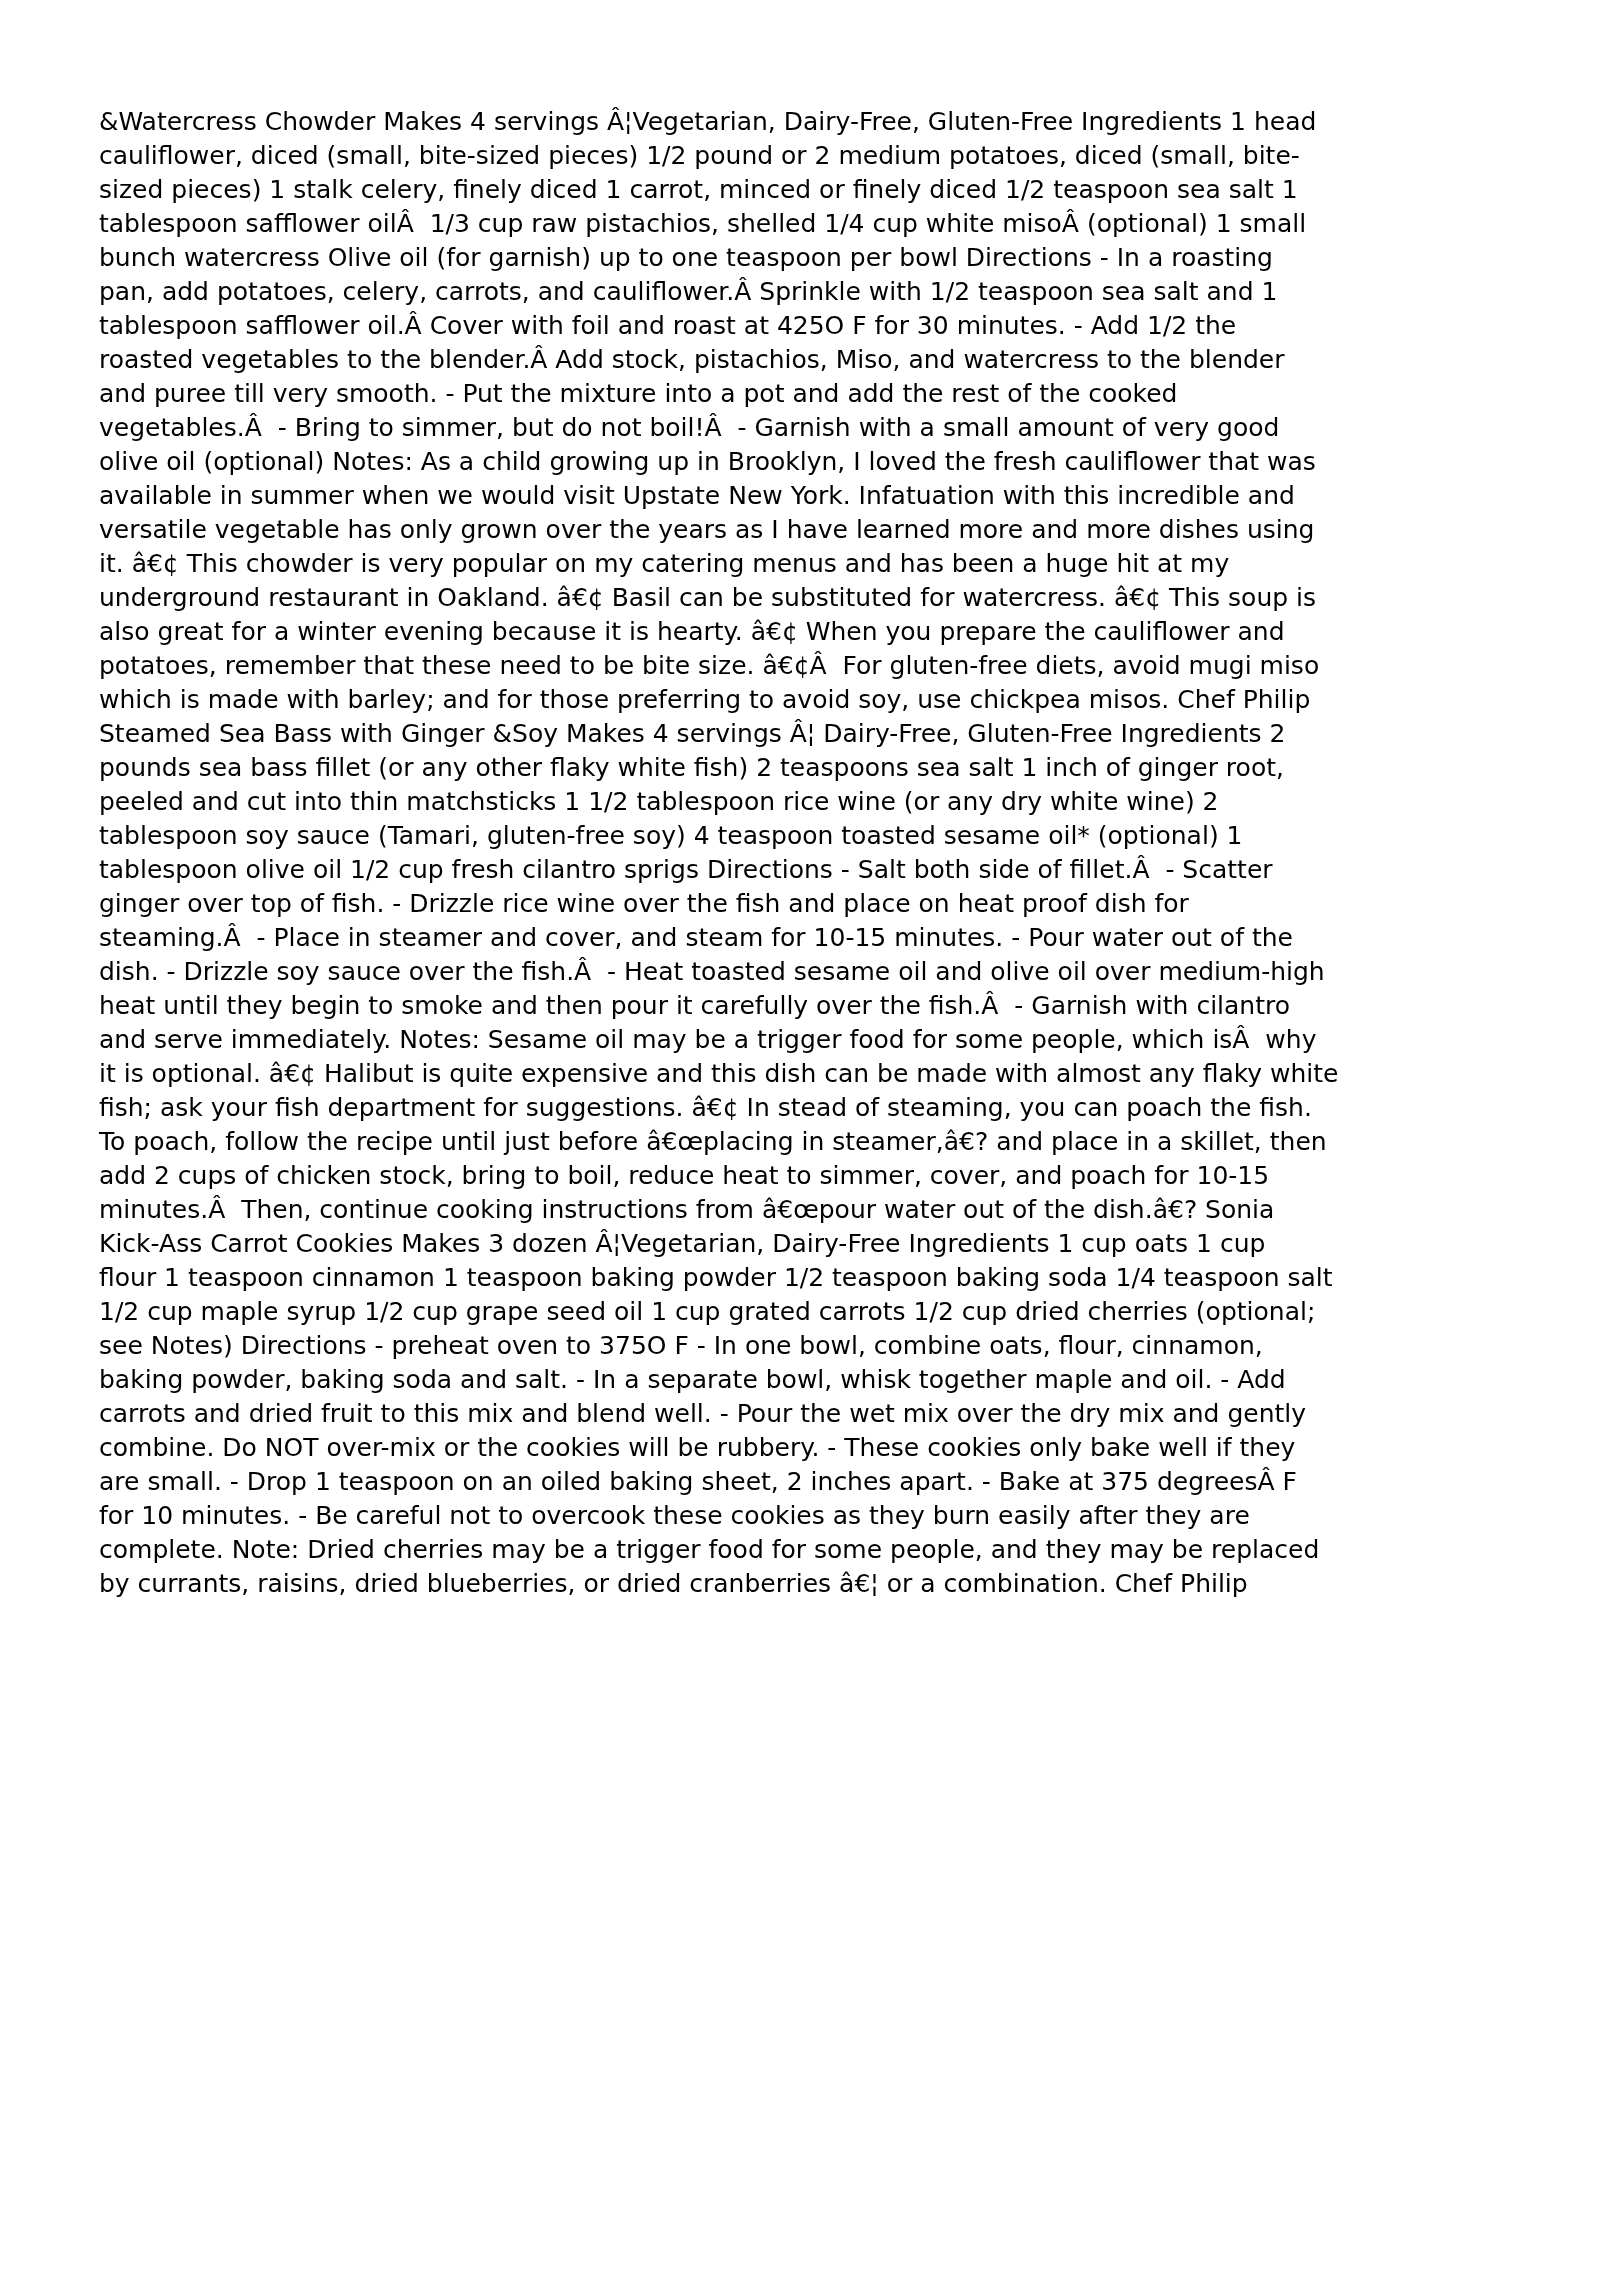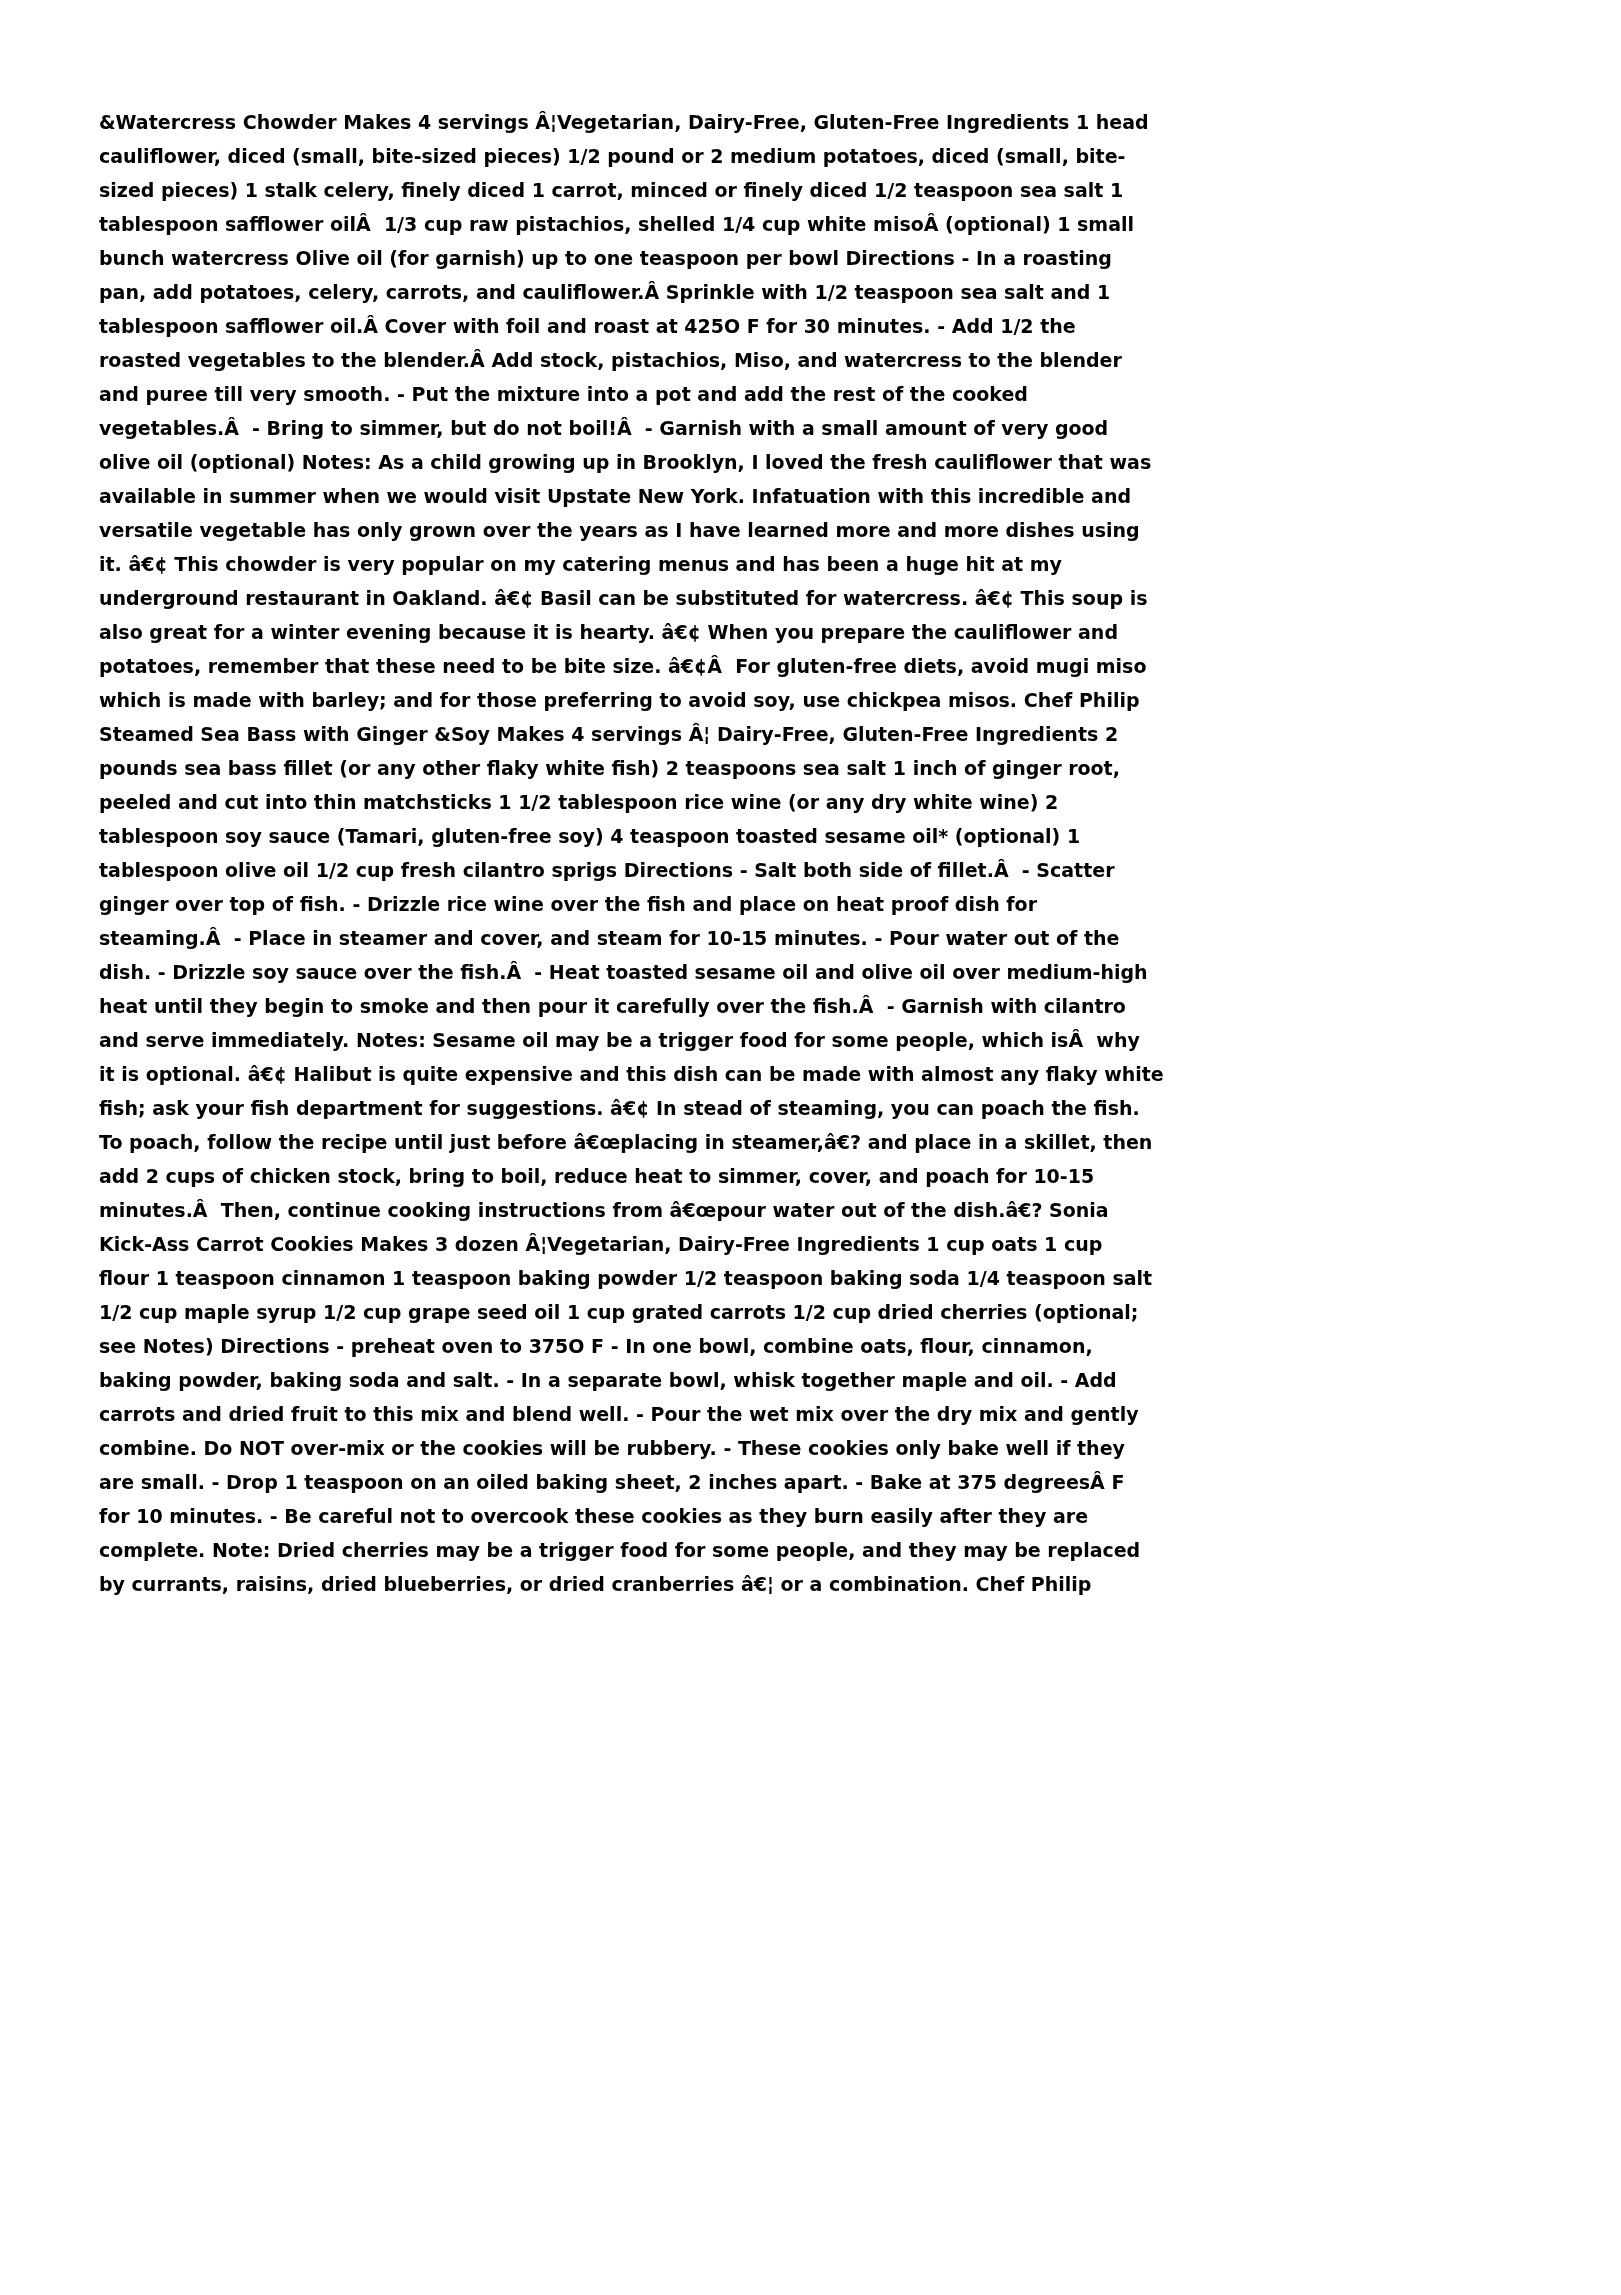--- a/index.html
+++ b/index.html
@@ -13,23 +13,23 @@
     height: 2295px;
     background: #ffffff;
     overflow: hidden;
   }
   .doc-text {
     position: absolute;
     left: 99px;
     top: 105px;
     width: 1439px;
     font-family: "DejaVu Sans", sans-serif;
-    font-size: 19px;
+    font-size: 25px;
     line-height: 34px;
-    font-weight: 700;
+    font-weight: 400;
     color: #000000;
     white-space: pre;
     letter-spacing: 0px;
   }
 </style>
 </head>
 <body>
 
 <div class="page">
   <div class="doc-text">&amp;Watercress Chowder Makes 4 servings Â¦Vegetarian, Dairy-Free, Gluten-Free Ingredients 1 head

